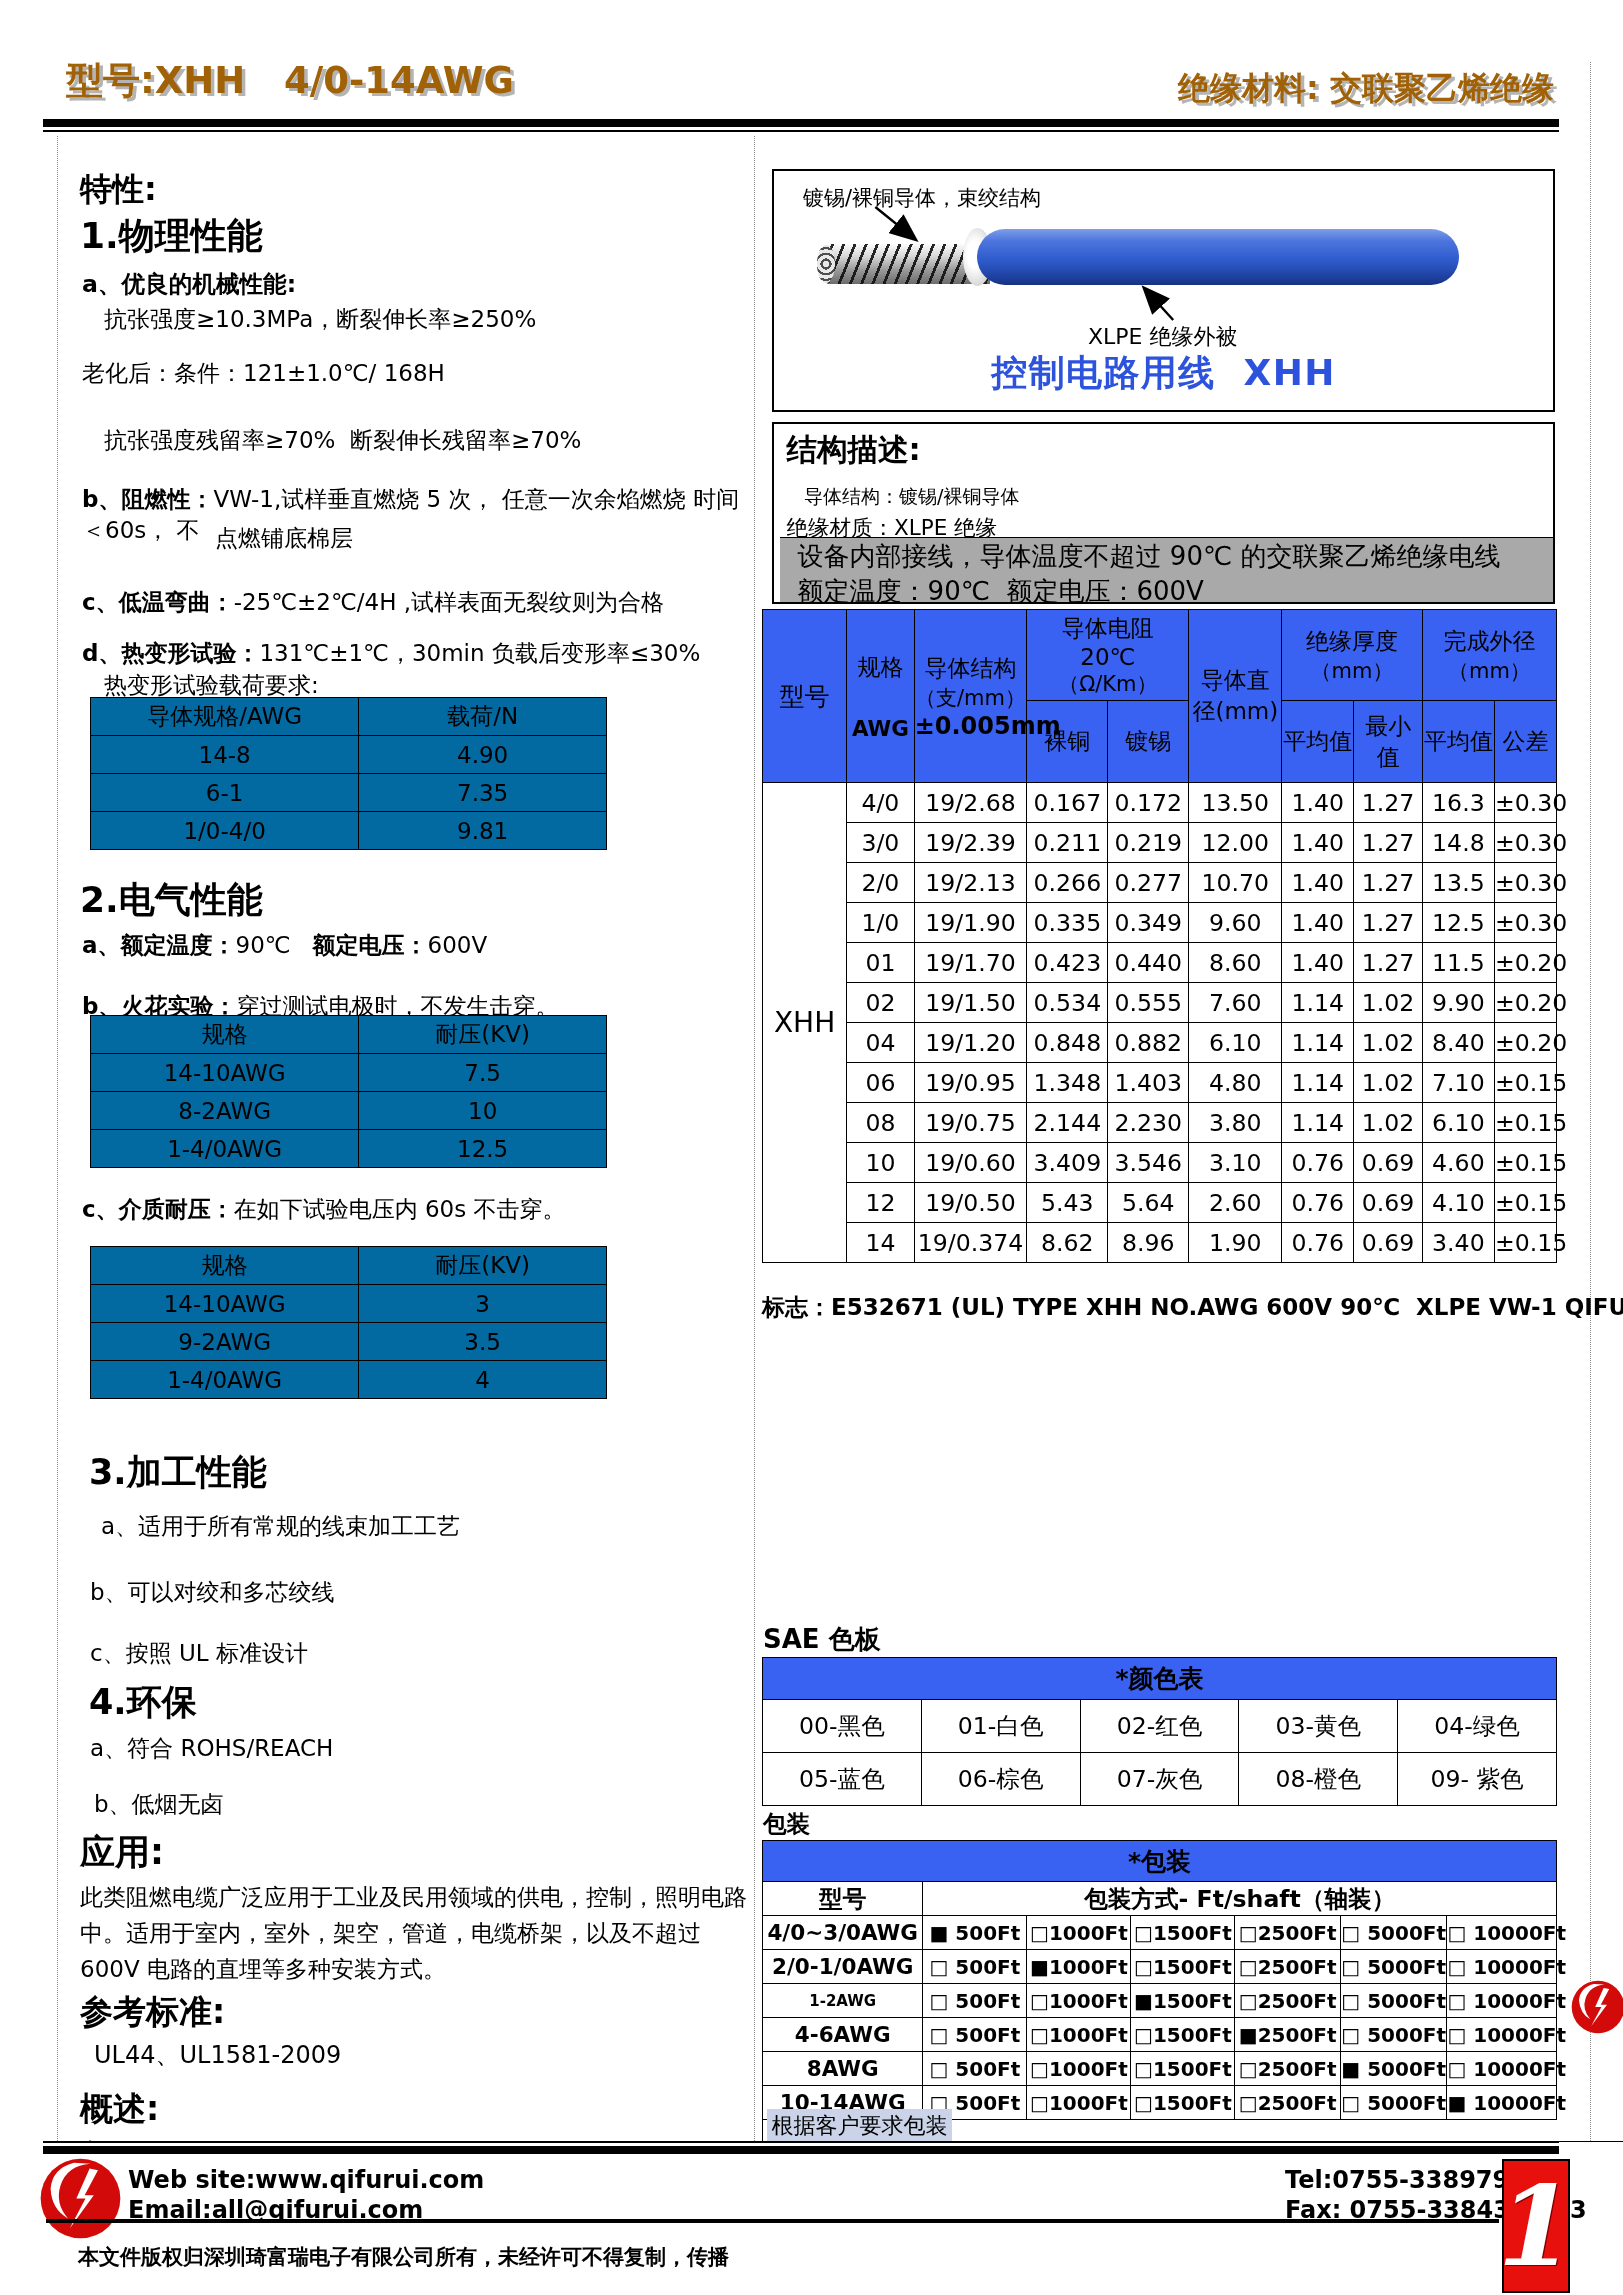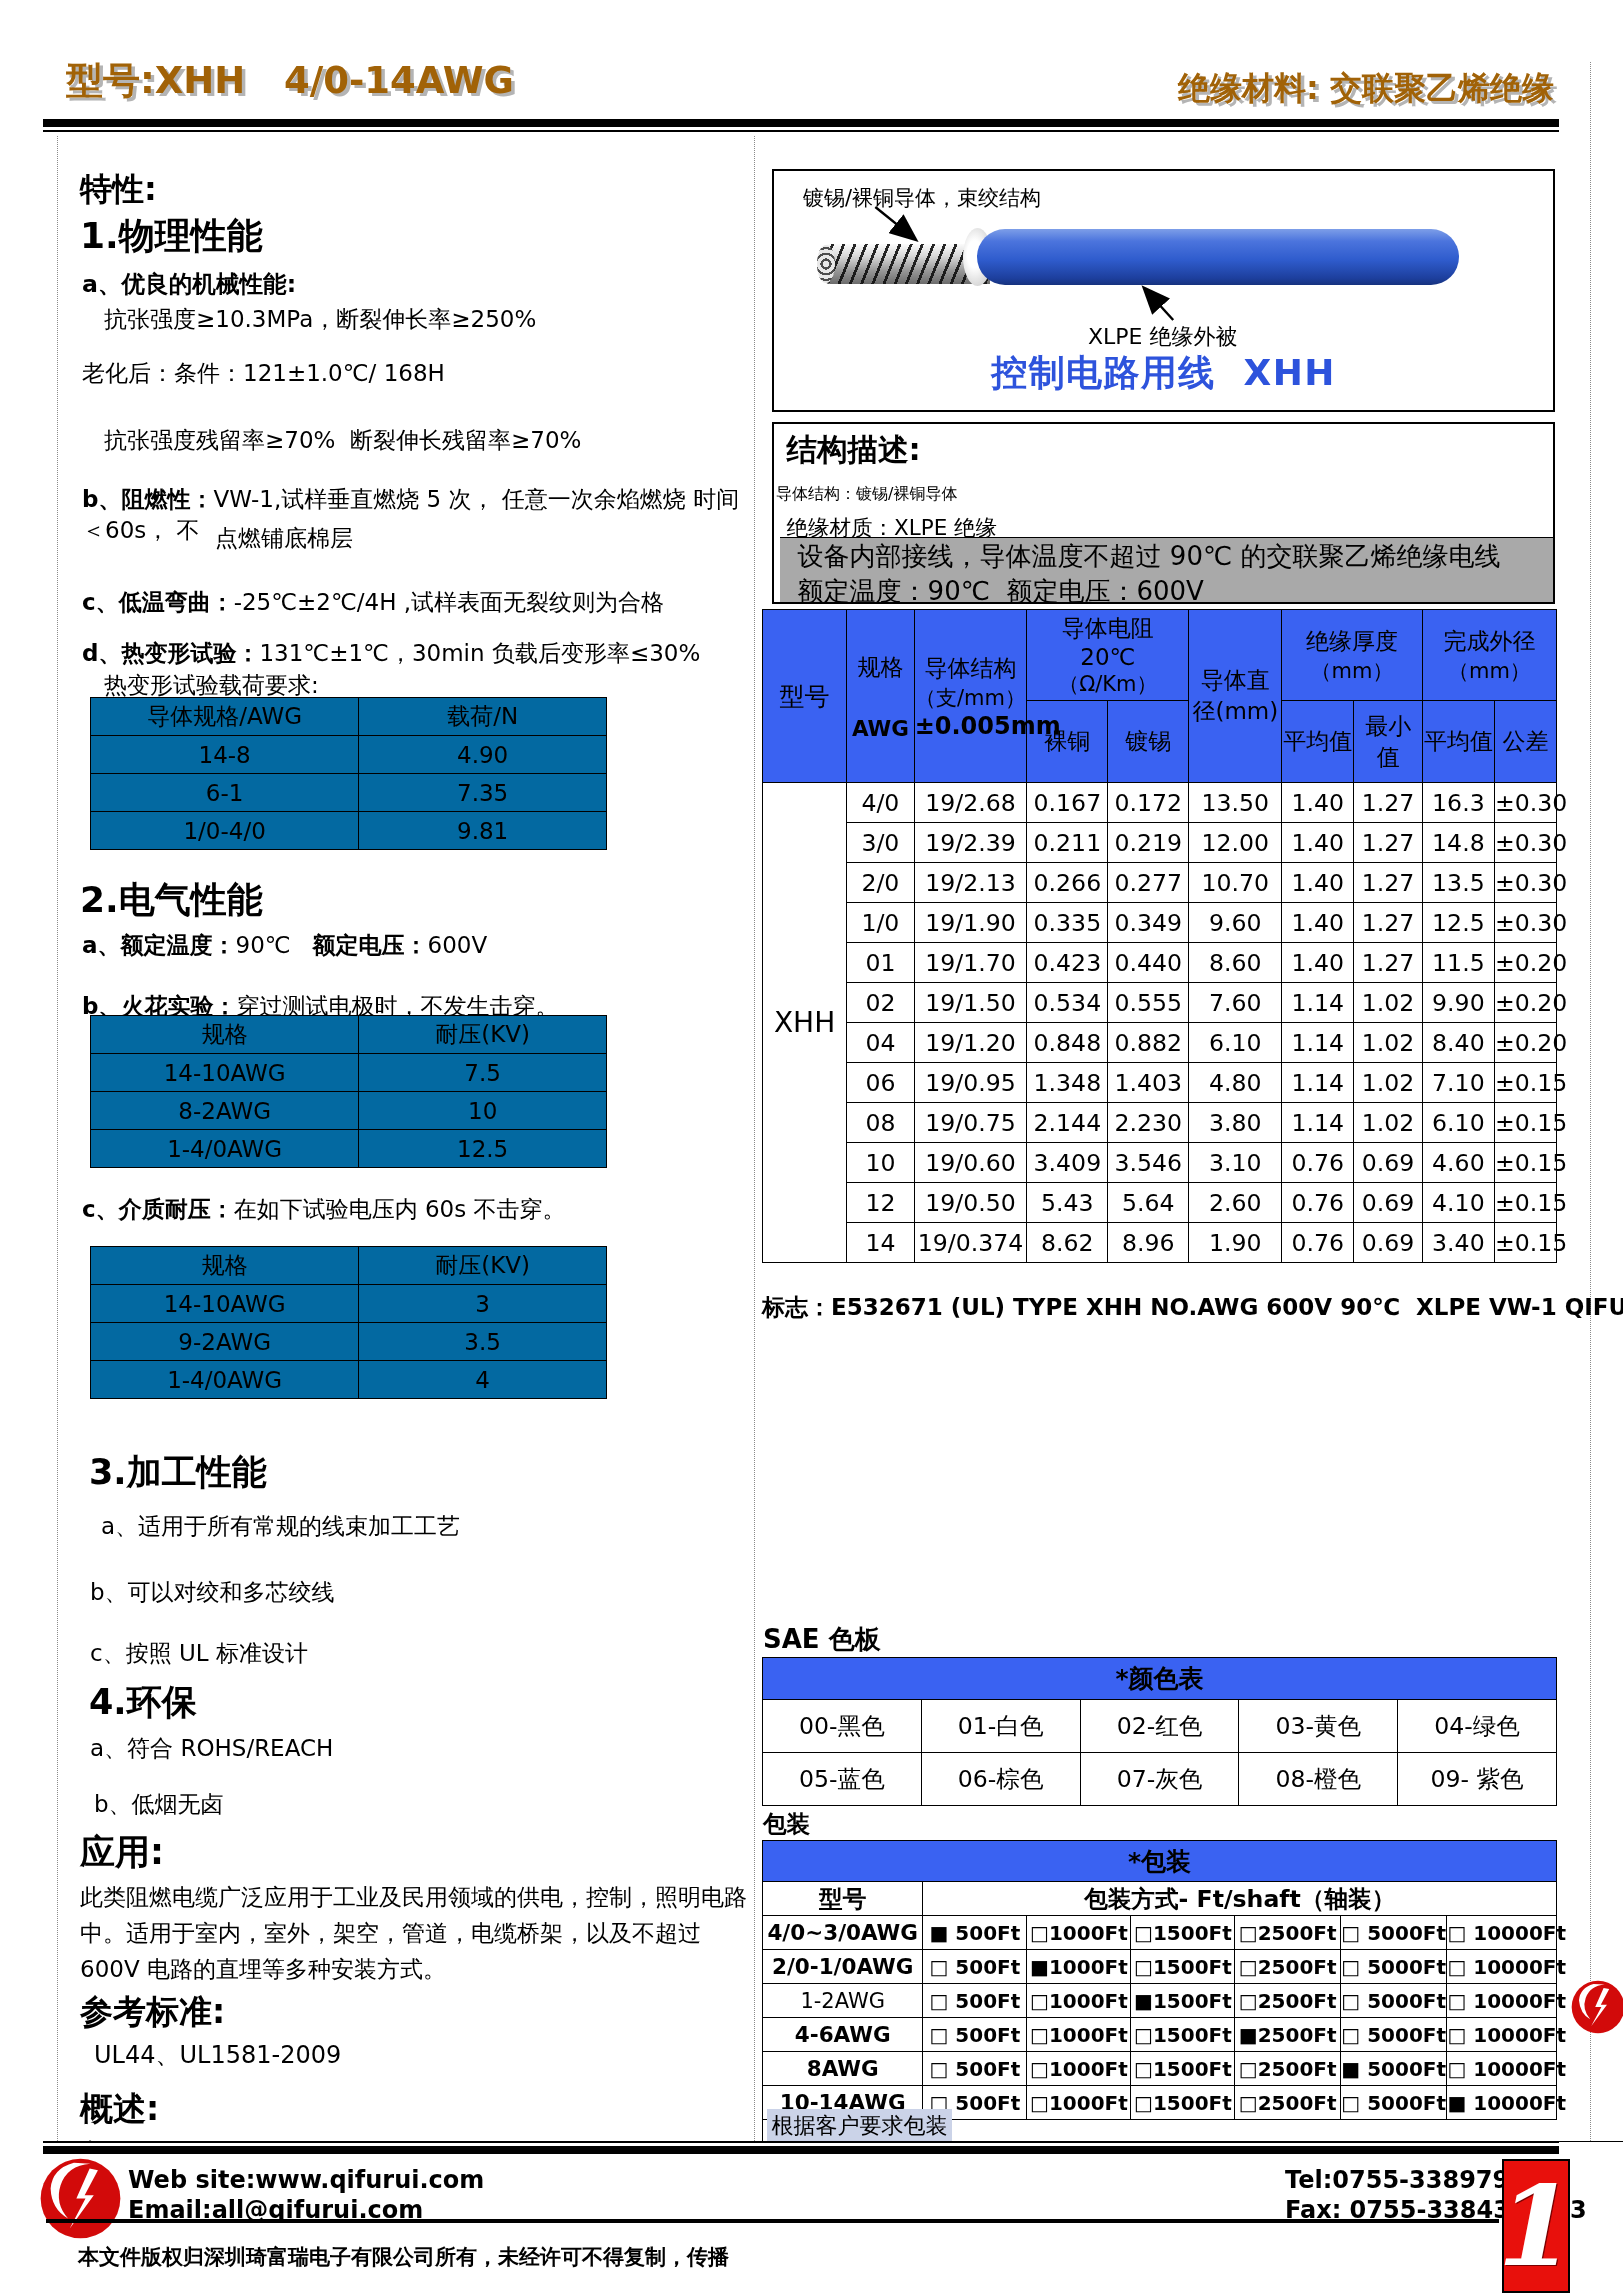--- a/index.html
+++ b/index.html
@@ -203,21 +203,21 @@
       <line x1="145" y1="52" x2="202" y2="98" stroke="#000" stroke-width="3.5" marker-end="url(#ah)"></line>
       <line x1="575" y1="215" x2="534" y2="170" stroke="#000" stroke-width="3.5" marker-end="url(#ah)"></line>
     </svg>
 
     <div class="abs diagram-label" style="left:314px;top:151px;font-size:22px;">XLPE 绝缘外被</div>
     <div class="abs caption-blue" style="left:0;top:178px;width:779px;text-align:center;">控制电路用线  XHH</div>
   </div>
 
   <div class="abs box" style="left:772px;top:422px;width:779px;height:178px;">
     <div class="abs" style="left:12.5px;top:5.6px;font-size:30.5px;font-weight:bold;">结构描述:</div>
-    <div class="abs" style="left:2px;top:60px;font-size:16px;">导体结构：镀锡/裸铜导体</div>
+    <div class="abs" style="left:30px;top:60px;font-size:19px;">导体结构：镀锡/裸铜导体</div>
     <div class="abs" style="left:12.5px;top:89px;font-size:21.5px;">绝缘材质：XLPE 绝缘</div>
     <div class="abs grey-band" style="left:5.6px;top:113px;width:773px;height:65px;border-top:1.4px solid #000;padding-left:18px;box-sizing:border-box;">
       <div style="margin-top:1.4px;">设备内部接线，导体温度不超过 90℃ 的交联聚乙烯绝缘电线</div>
       <div>额定温度：90℃  额定电压：600V</div>
     </div>
   </div>
 
   <table class="spec abs" style="left:762px;top:609px;width:795px;">
     <colgroup>
       <col style="width:10.6%">
@@ -465,21 +465,21 @@
         <tr>
           <td style="height:33px;font-size:21.5px;font-weight:bold;">2/0-1/0AWG</td>
           <td style="font-size:20px;font-weight:bold;white-space:pre;">□ 500Ft</td>
           <td style="font-size:20px;font-weight:bold;white-space:pre;">■1000Ft</td>
           <td style="font-size:20px;font-weight:bold;white-space:pre;">□1500Ft</td>
           <td style="font-size:20px;font-weight:bold;white-space:pre;">□2500Ft</td>
           <td style="font-size:20px;font-weight:bold;white-space:pre;">□ 5000Ft</td>
           <td style="font-size:20px;font-weight:bold;white-space:pre;">□ 10000Ft</td>
         </tr>
         <tr>
-          <td style="height:33px;font-size:21px;font-weight:normal;text-align:center;">1-2AWG</td>
+          <td style="height:33px;font-size:15px;font-weight:bold;text-align:center;">1-2AWG</td>
           <td style="font-size:20px;font-weight:bold;white-space:pre;">□ 500Ft</td>
           <td style="font-size:20px;font-weight:bold;white-space:pre;">□1000Ft</td>
           <td style="font-size:20px;font-weight:bold;white-space:pre;">■1500Ft</td>
           <td style="font-size:20px;font-weight:bold;white-space:pre;">□2500Ft</td>
           <td style="font-size:20px;font-weight:bold;white-space:pre;">□ 5000Ft</td>
           <td style="font-size:20px;font-weight:bold;white-space:pre;">□ 10000Ft</td>
         </tr>
         <tr>
           <td style="height:33px;font-size:21.5px;font-weight:bold;">4-6AWG</td>
           <td style="font-size:20px;font-weight:bold;white-space:pre;">□ 500Ft</td>

